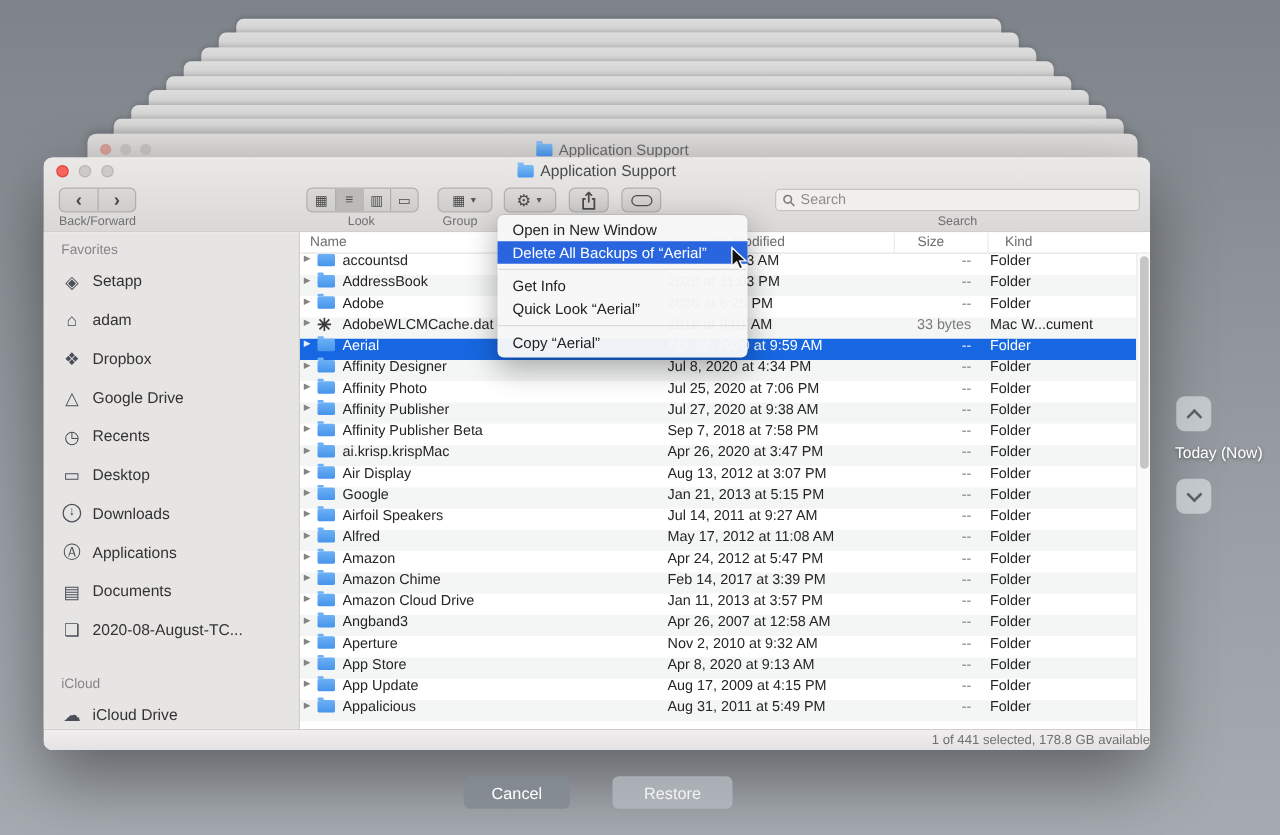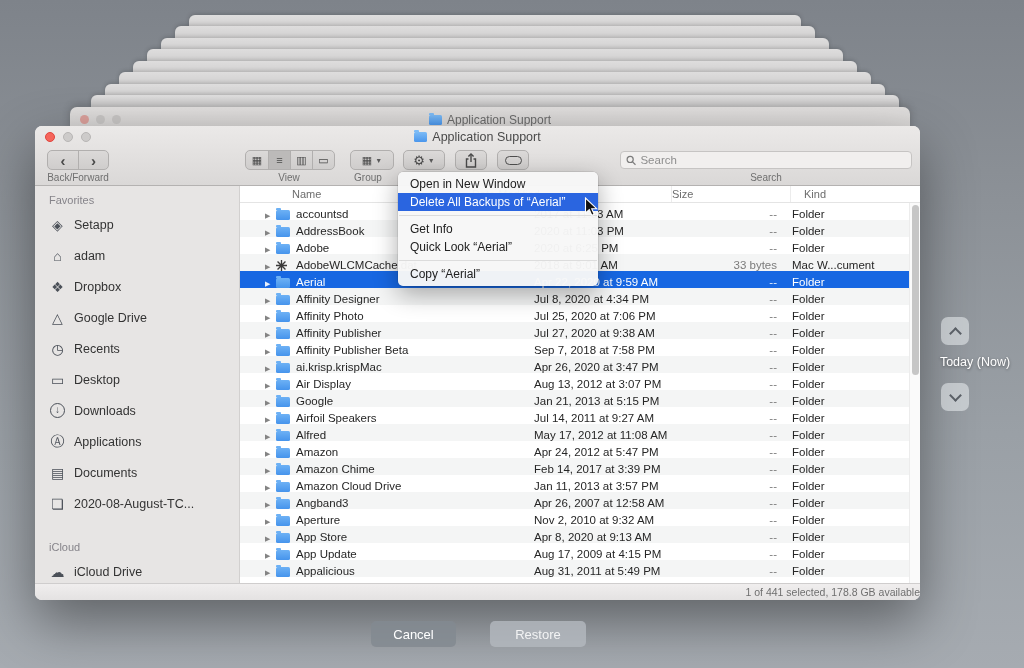--- a/index.html
+++ b/index.html
@@ -80,27 +80,27 @@
   .sb-item { height:31px; display:flex; align-items:center; padding-left:13px; gap:7px;
              font-size:12.5px; color:#333; white-space:nowrap; overflow:hidden; }
   .sb-icon { width:19px; text-align:center; font-size:14px; color:#4b5058; flex:none; }
   .sb-icon.circle { width:15px; height:15px; margin:0 2px; border:1.5px solid #4b5058; border-radius:50%;
                     font-size:10px; line-height:12px; }
 
   
   .filelist { flex:1; position:relative; background:#fff; font-size:11.5px; color:#262626; }
   .list-header { height:17px; display:flex; align-items:center; font-size:11px; color:#6d6d6d;
                  border-bottom:1px solid #e4e4e4; background:#fff; }
-  .lh { white-space:nowrap; overflow:hidden;margin-left:44px; }
+  .lh { white-space:nowrap; overflow:hidden; }
   .lh-name { flex:1; padding-left:8px; }
   .lh-date { width:170px; padding-left:14px; border-left:1px solid #ececec; height:100%; line-height:16px; }
-  .lh-size { width:75px; border-left:1px solid #ececec; height:100%; line-height:16px; }
+  .lh-size { width:75px; padding-left:18px; border-left:1px solid #ececec; height:100%; line-height:16px; }
   .lh-kind { width:130px; padding-left:13px; border-left:1px solid #ececec; height:100%; line-height:16px; }
   .rows { position:absolute; top:17px; left:0; right:11px; bottom:0; overflow:hidden; }
-  .file-row { height:17px; display:flex; align-items:flex-end; background:#fff; white-space:nowrap;padding-left:22px; }
+  .file-row { height:17px; display:flex; align-items:flex-start; background:#fff; white-space:nowrap; }
   .file-row.alt { background:#f4f5f5; }
   .file-row.selected { background:#1767e2; color:#fff; }
   .disclosure { width:14px; padding-left:3px; font-size:7px; color:#848484; flex:none; }
   .file-row.selected .disclosure { color:#e8f0fc; }
   .ic-wrap { width:20px; display:flex; align-items:center; flex:none; }
   .folder-ic { width:14px; height:10px; position:relative; background:linear-gradient(#6db1f5,#4694ec);
                border-radius:1.5px; }
   .folder-ic::before { content:""; position:absolute; top:-2px; left:0; width:5px; height:2px;
                background:#6db1f5; border-radius:1px 1px 0 0; }
   .c-name { flex:1; overflow:hidden; text-overflow:ellipsis; }
@@ -221,21 +221,21 @@
           <svg width="11" height="11" viewBox="0 0 11 11">
             <circle cx="4.4" cy="4.4" r="3.2" stroke="#7b7b7b" stroke-width="1.3" fill="none"></circle>
             <path d="M6.9 6.9L10 10" stroke="#7b7b7b" stroke-width="1.3"></path>
           </svg>
           <input type="text" placeholder="Search" style="">
         </div>
       </div>
 
       <div class="toolbar-labels">
         <span class="tlabel tl-backfwd">Back/Forward</span>
-        <span class="tlabel tl-view">View</span>
+        <span class="tlabel tl-view">Look</span>
         <span class="tlabel tl-group">Group</span>
         <span class="tlabel tl-search">Search</span>
       </div>
     </div>
 
     <div class="content">
       <aside class="sidebar" id="sidebar">
           <div class="sb-section-label">Favorites</div>
           <div class="sb-item">
             <span class="sb-icon">◈</span>

